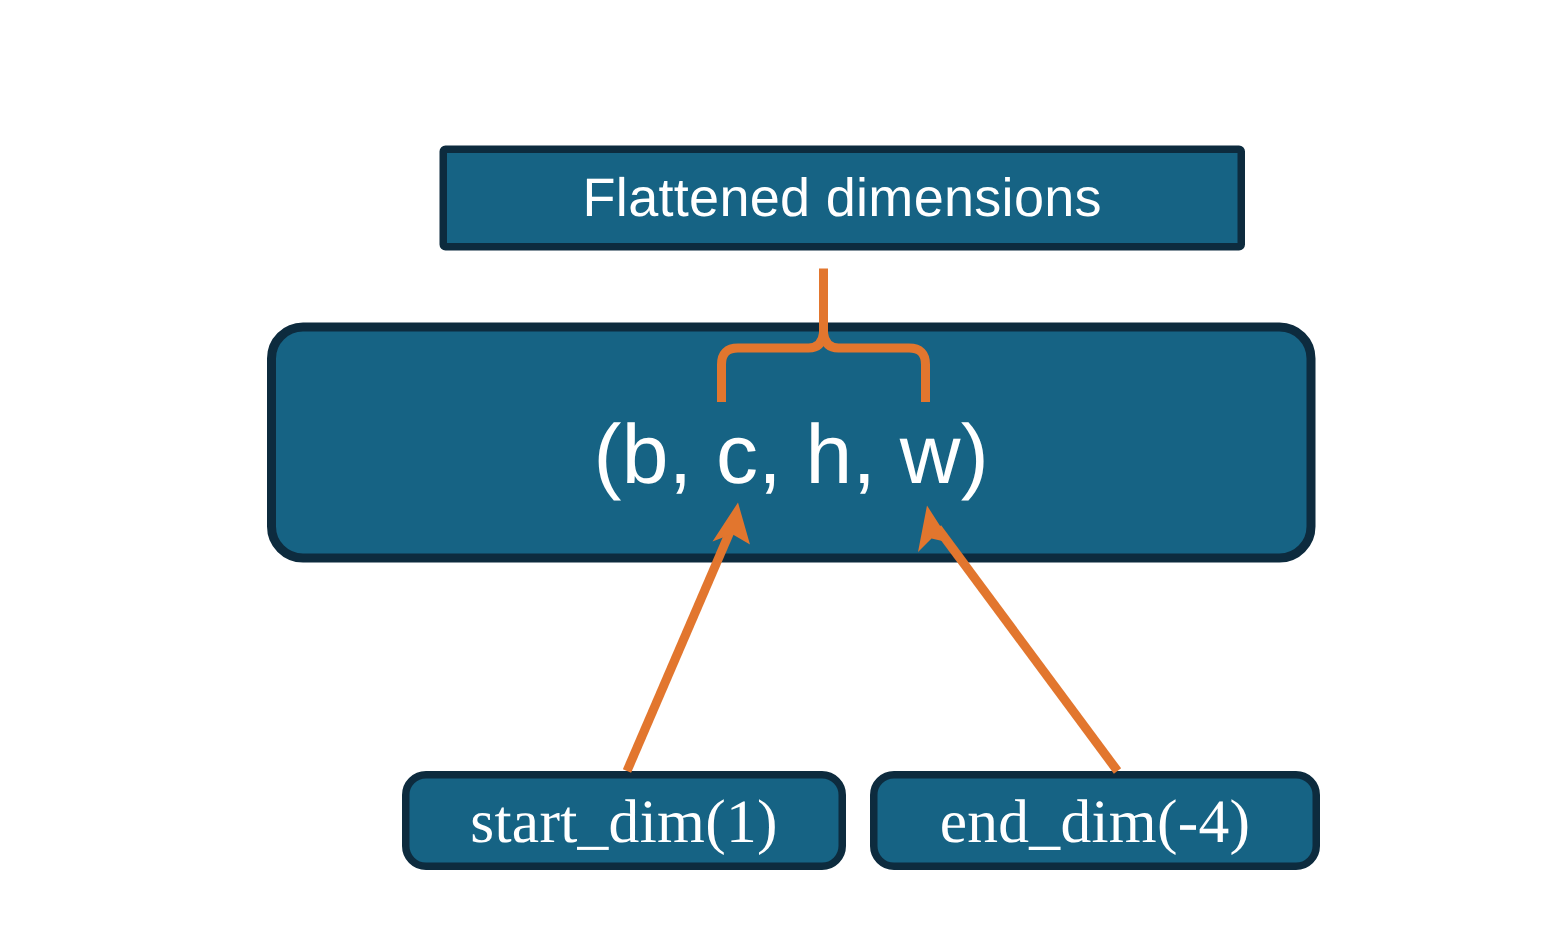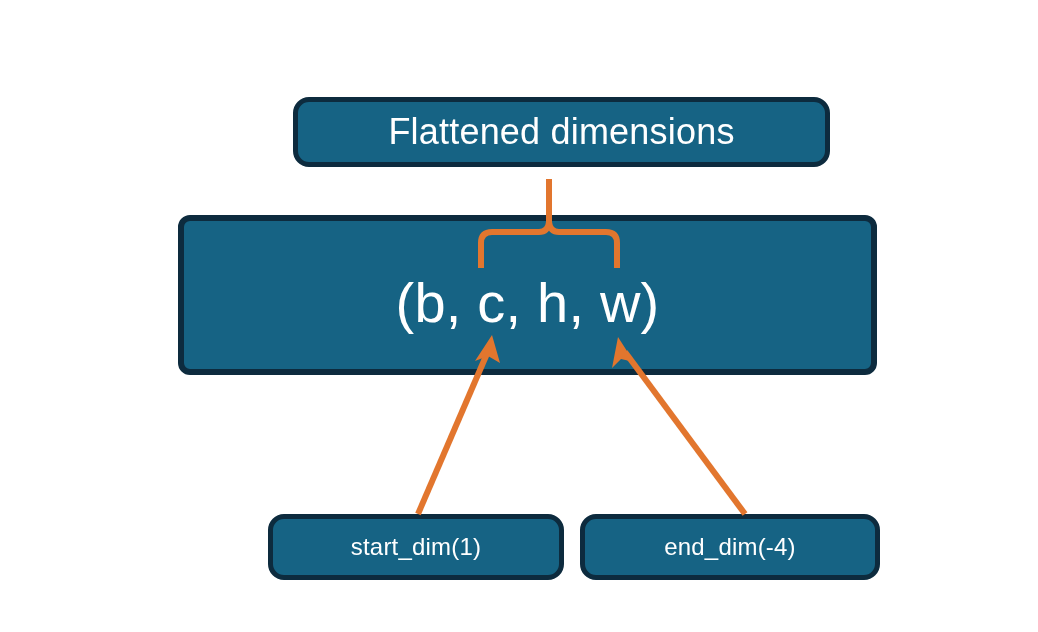--- a/index.html
+++ b/index.html
@@ -42,31 +42,31 @@
     line-height: 1;
     white-space: nowrap;
   }
 
   
   #node-flattened {
     left: 293px;
     top: 97px;
     width: 537px;
     height: 70px;
-    border-radius: 16px;
+    border-radius: 4px;
   }
   #node-flattened span { font-size: 36px; }
 
   
   #node-shape {
     left: 178px;
     top: 215px;
     width: 699px;
     height: 160px;
-    border-radius: 12px;
+    border-radius: 24px;
     border-width: 6px;
   }
   #node-shape span {
     font-size: 56px;
     position: relative;
     top: 8px;
   }
 
   
   #node-start {
@@ -77,21 +77,21 @@
     border-radius: 16px;
   }
   #node-end {
     left: 580px;
     top: 514px;
     width: 300px;
     height: 66px;
     border-radius: 16px;
   }
   #node-start span,
-  #node-end span { font-size: 24px; }
+  #node-end span { font-size: 41px; font-family: Liberation Serif, serif; }
 
   
   #connectors {
     position: absolute;
     left: 0;
     top: 0;
     width: 1038px;
     height: 632px;
     z-index: 5;
     pointer-events: none;

